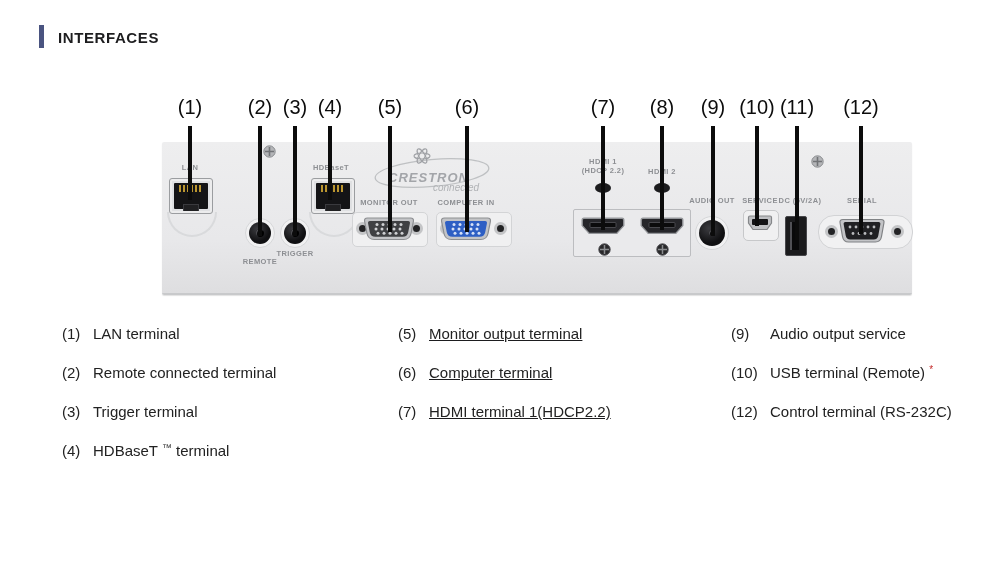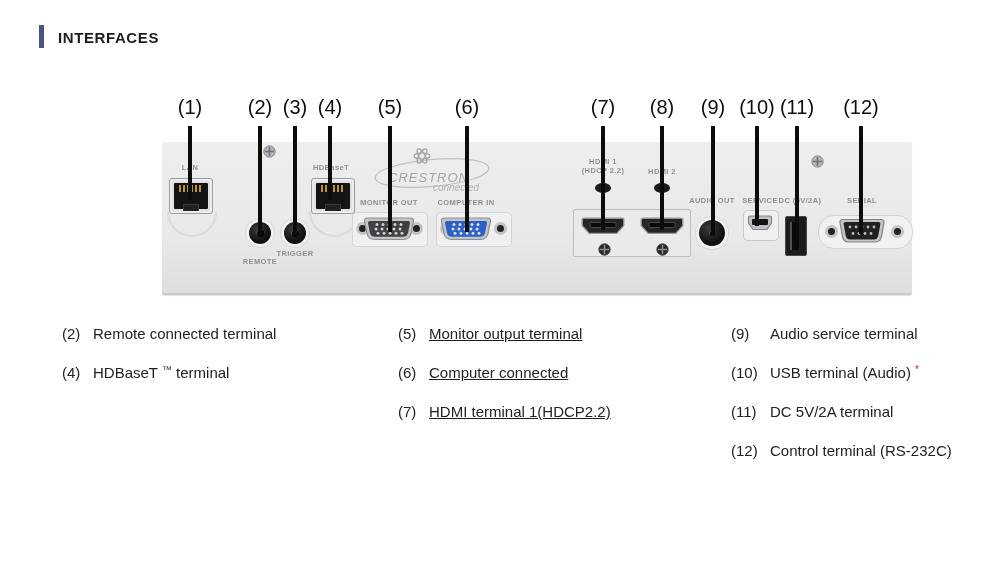--- a/index.html
+++ b/index.html
@@ -62,21 +62,21 @@
   .usba-slot{position:absolute;left:4px;top:5px;width:7px;height:28px;background:#09090a;
              border-left:2px solid #505055;}
 
   
   .dbplate{position:absolute;z-index:1;left:818px;top:215px;width:93px;height:32px;
            border-radius:16px;background:#f1f1f2;border:1px solid #d2d3d5;}
 
   
   .logo-wrap{position:absolute;z-index:2;left:370px;top:145px;width:130px;height:52px;}
   .logo-brand{position:absolute;left:50%;top:25px;transform:translateX(-58%);
-              font-size:13px;font-weight:normal;font-style:italic;letter-spacing:1px;color:#a3a5a9;}
+              font-size:13px;font-weight:bold;font-style:italic;letter-spacing:1px;color:#a3a5a9;}
   .logo-tag{position:absolute;left:63px;top:37px;font-size:10px;font-style:italic;color:#b0b2b5;}
 
   
   .co-num{position:absolute;z-index:6;top:96px;transform:translateX(-50%);
           font-size:20px;color:#0c0c0c;white-space:nowrap;}
   .co-line{position:absolute;z-index:5;top:126px;width:4px;background:#0c0c0c;}
 
   
   .legend-col{position:absolute;top:325px;}
   .legend-item{height:18px;margin-bottom:21px;font-size:15px;color:#222;white-space:nowrap;}
@@ -286,32 +286,33 @@
       <div class="co-num" style="left: 757px;">(10)</div>
       <div class="co-line" style="left: 755px; height: 100px;"></div>
       <div class="co-num" style="left: 797px;">(11)</div>
       <div class="co-line" style="left: 795px; height: 114px;"></div>
       <div class="co-num" style="left: 861px;">(12)</div>
       <div class="co-line" style="left: 859px; height: 108px;"></div>
     </div>
 
   <div id="legend">
       <div class="legend-col" style="left: 62px;">
+        <div class="legend-item"><span class="li-num" style="width: 31px;">(1)</span><span>LAN terminal</span></div>
         <div class="legend-item"><span class="li-num" style="width: 31px;">(2)</span><span>Remote connected terminal</span></div>
+        <div class="legend-item"><span class="li-num" style="width: 31px;">(3)</span><span>Trigger terminal</span></div>
         <div class="legend-item"><span class="li-num" style="width: 31px;">(4)</span><span>HDBaseT </span><sup class="li-sup">™</sup><span> terminal</span></div>
       </div>
       <div class="legend-col" style="left: 398px; text-decoration: underline;">
         <div class="legend-item"><span class="li-num" style="width: 31px;">(5)</span><span>Monitor output terminal</span></div>
-        <div class="legend-item"><span class="li-num" style="width: 31px;">(6)</span><span>Computer connected</span></div>
+        <div class="legend-item"><span class="li-num" style="width: 31px;">(6)</span><span>Computer terminal</span></div>
         <div class="legend-item"><span class="li-num" style="width: 31px;">(7)</span><span>HDMI terminal 1(HDCP2.2)</span></div>
       </div>
       <div class="legend-col" style="left: 731px;">
-        <div class="legend-item"><span class="li-num" style="width: 39px;">(9)</span><span>Audio service terminal</span></div>
-        <div class="legend-item"><span class="li-num" style="width: 39px;">(10)</span><span>USB terminal (Audio) </span><sup class="li-sup red">*</sup></div>
-        <div class="legend-item"><span class="li-num" style="width: 39px;">(11)</span><span>DC 5V/2A terminal</span></div>
+        <div class="legend-item"><span class="li-num" style="width: 39px;">(9)</span><span>Audio output service</span></div>
+        <div class="legend-item"><span class="li-num" style="width: 39px;">(10)</span><span>USB terminal (Remote) </span><sup class="li-sup red">*</sup></div>
         <div class="legend-item"><span class="li-num" style="width: 39px;">(12)</span><span>Control terminal (RS-232C)</span></div>
       </div>
     </div>
 
   <div class="footnote">
     <span class="fn-mark">*</span><span>For service</span>
   </div>
 
 </div>
 

